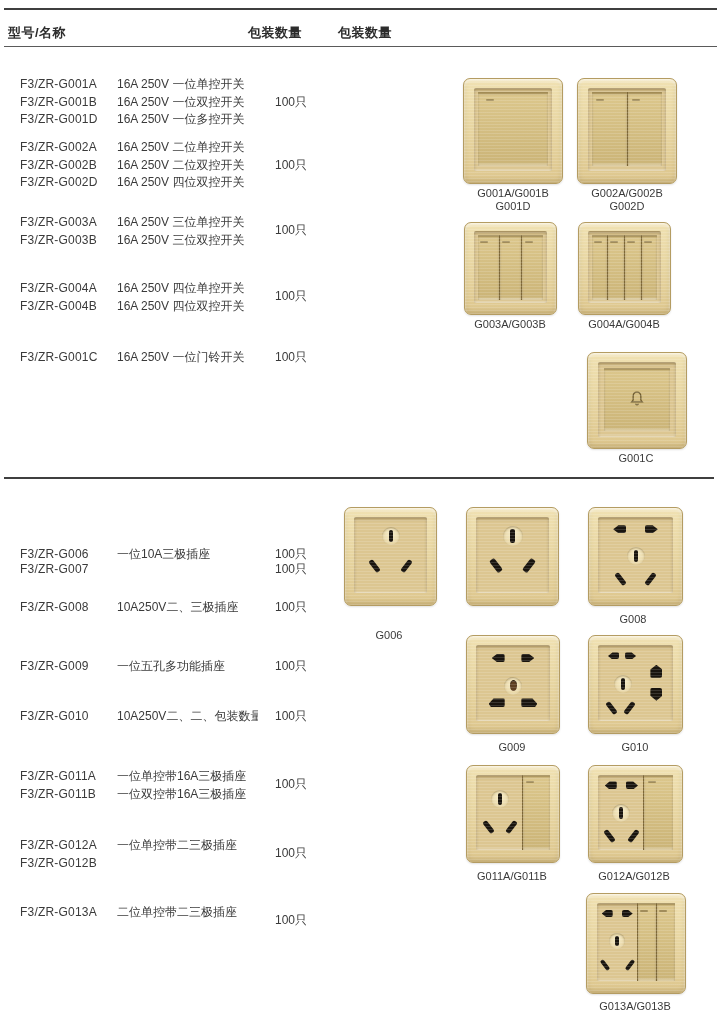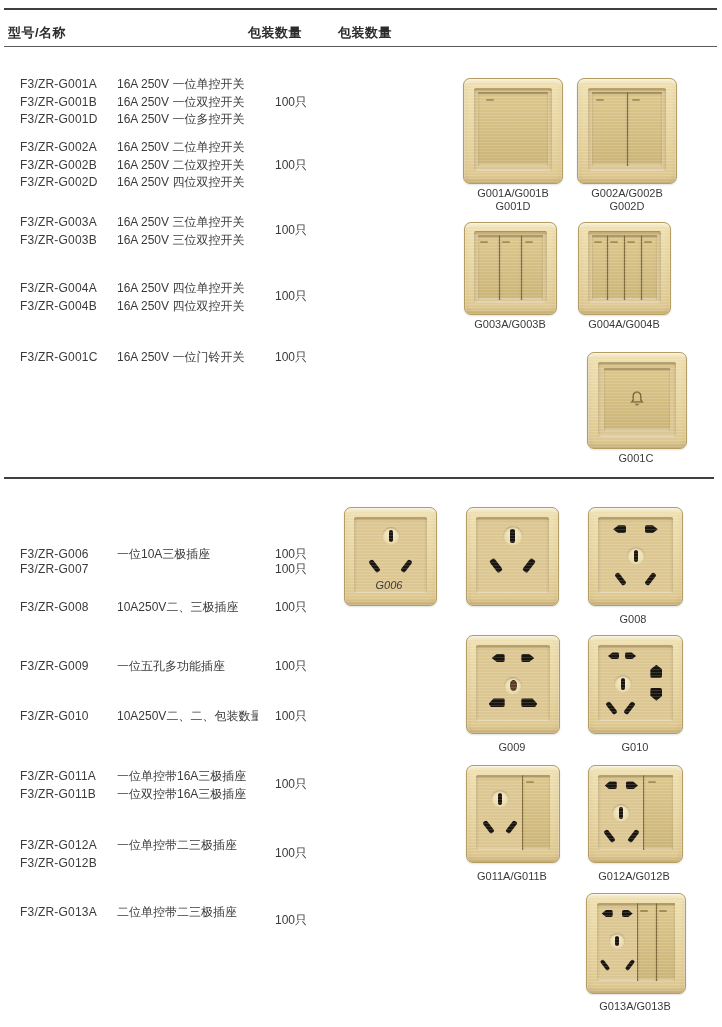--- a/index.html
+++ b/index.html
@@ -266,21 +266,21 @@
   <div class="plate" style="left:344px;top:507px;width:91px;height:97px;">
     <div class="inner">
       <div class="zone">
         <span class="ring" style="left:calc(50% - 9px);top:13%;"></span>
         <span class="hole slot-v" style="left:calc(50% - 2px);top:calc(13% + 3px);"></span>
         <span class="hole slot-a la" style="left:25%;top:55%;"></span>
         <span class="hole slot-a ra" style="right:25%;top:55%;"></span>
       </div>
     </div>
   </div>
-  <div class="cap" style="left:334px;top:579px;width:110px;font-style:italic;">
+  <div class="cap" style="left:334px;top:629px;width:110px;">
     <div>G006</div>
   </div>
 
   <div class="plate" style="left:466px;top:507px;width:91px;height:97px;">
     <div class="inner">
       <div class="zone">
         <span class="ring" style="left:calc(50% - 10px);top:12%;width:20px;height:20px;"></span>
         <span class="hole slot-v" style="left:calc(50% - 2.5px);top:calc(12% + 3px);width:5px;height:14px;"></span>
         <span class="hole slot-a la" style="left:23%;top:54%;width:6px;height:15px;"></span>
         <span class="hole slot-a ra" style="right:23%;top:54%;width:6px;height:15px;"></span>

